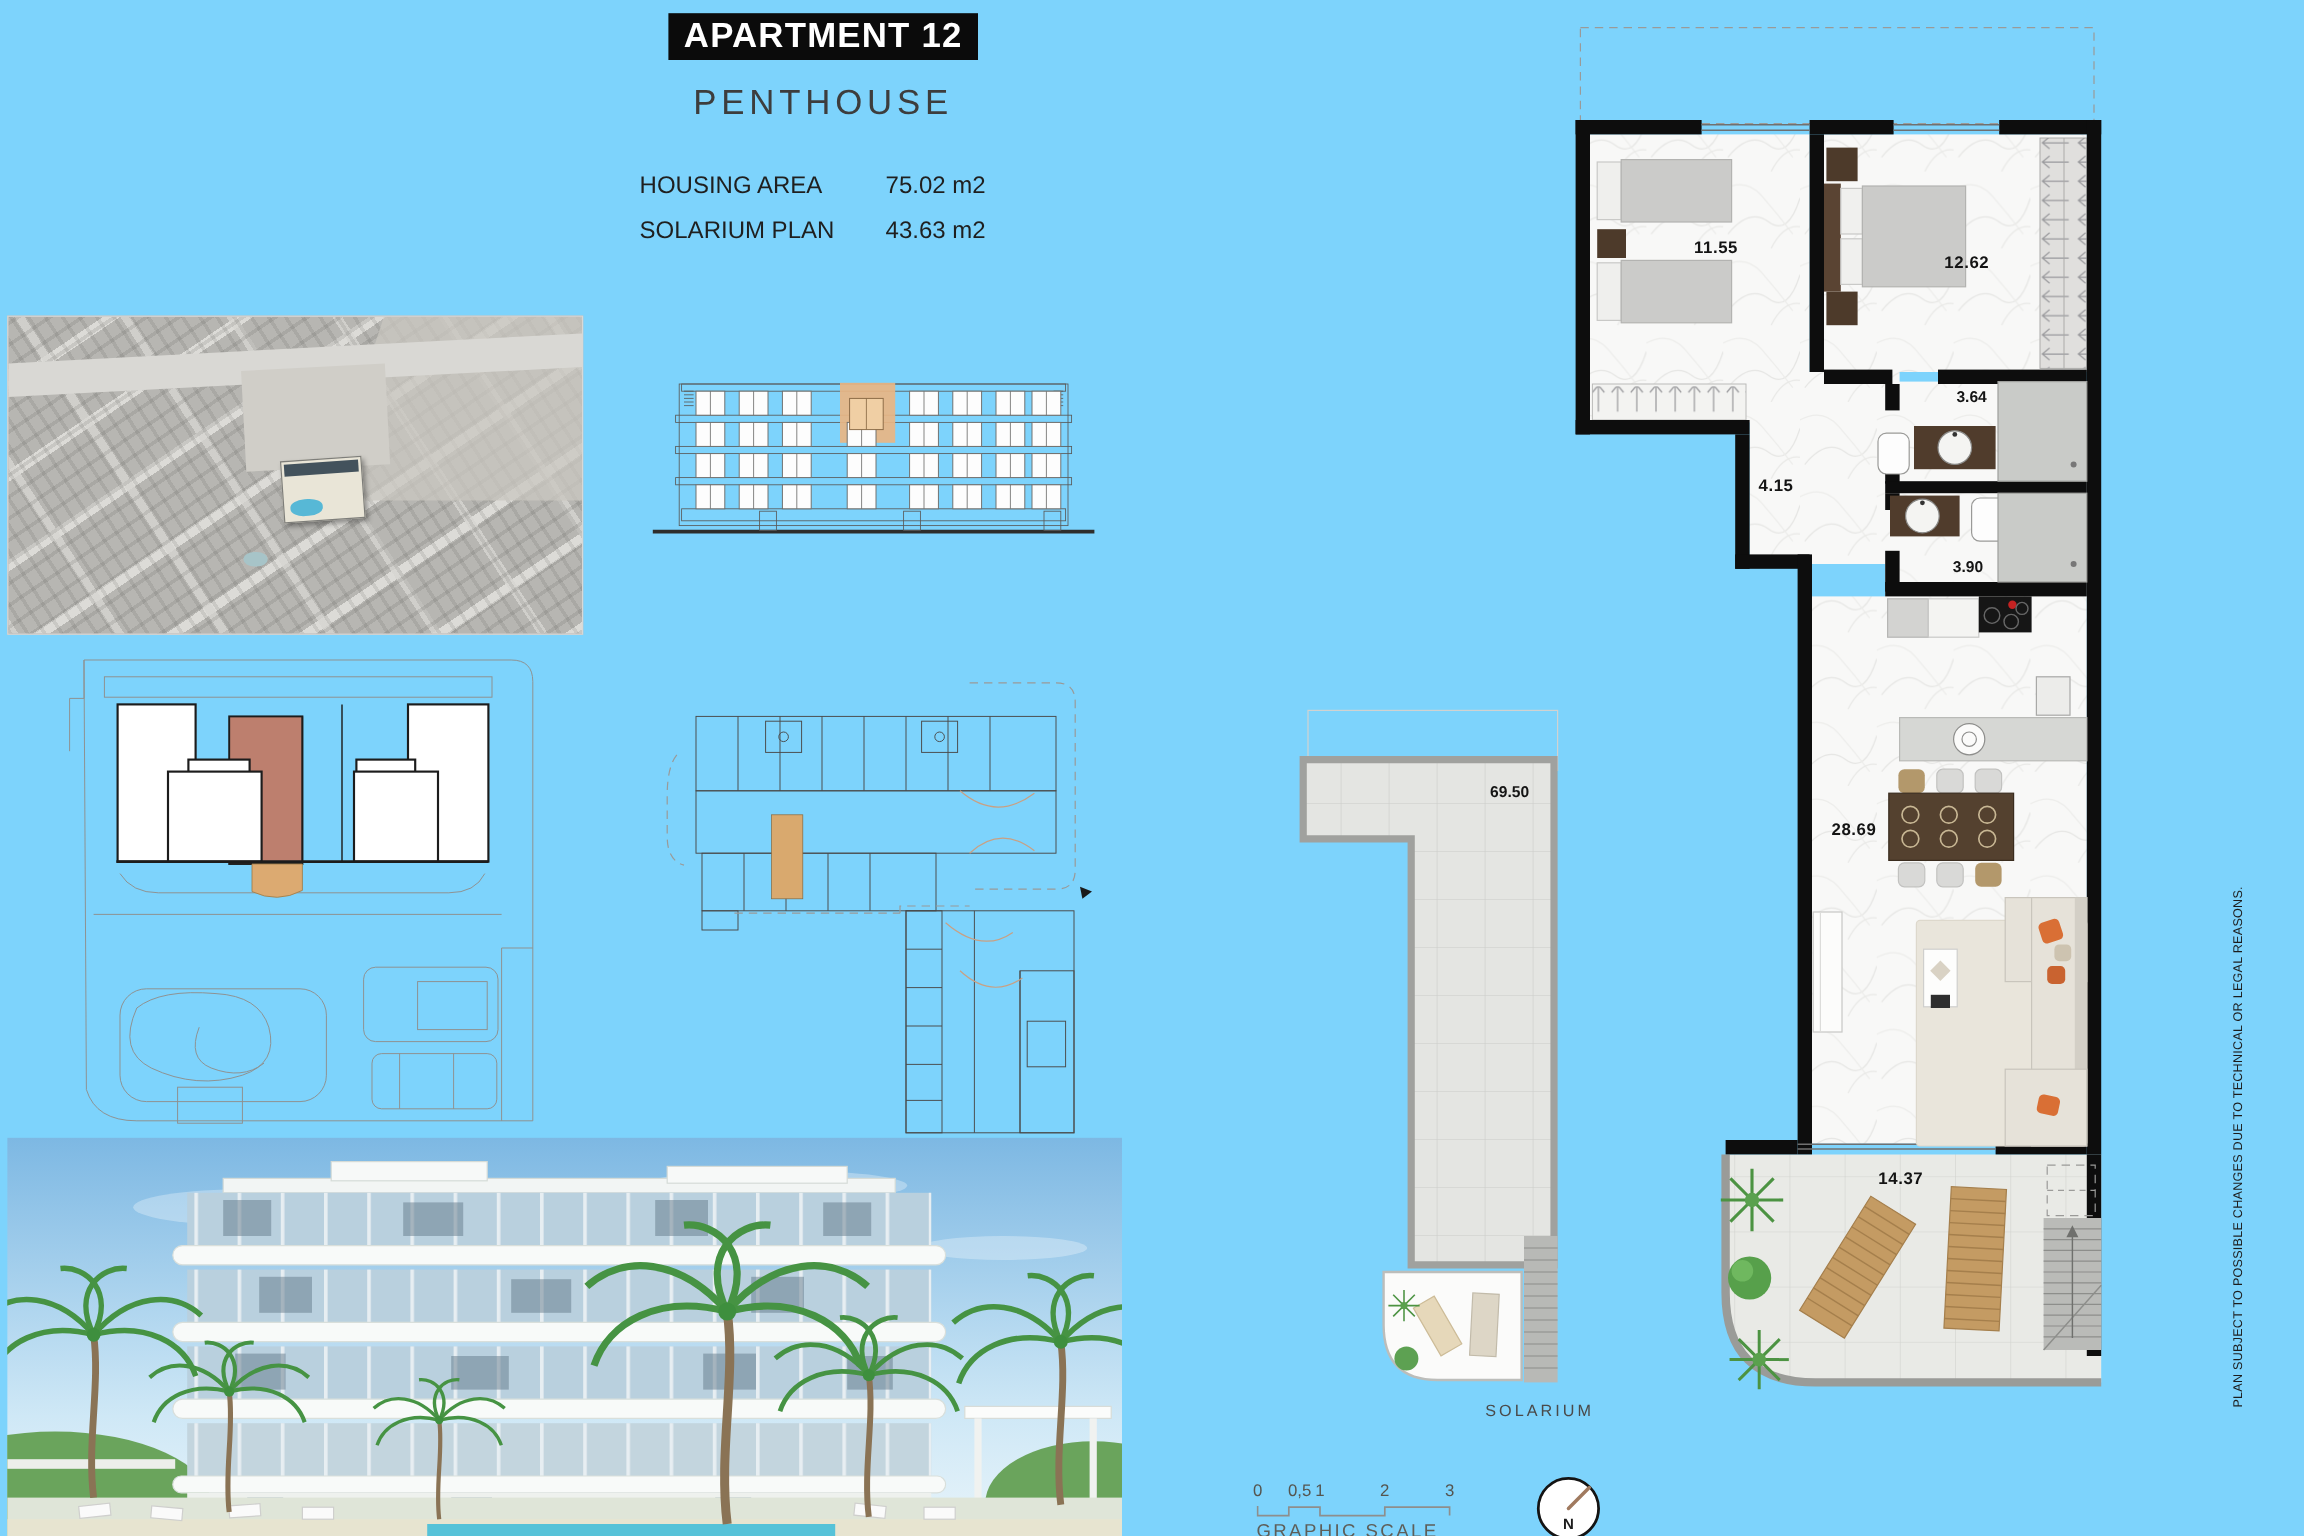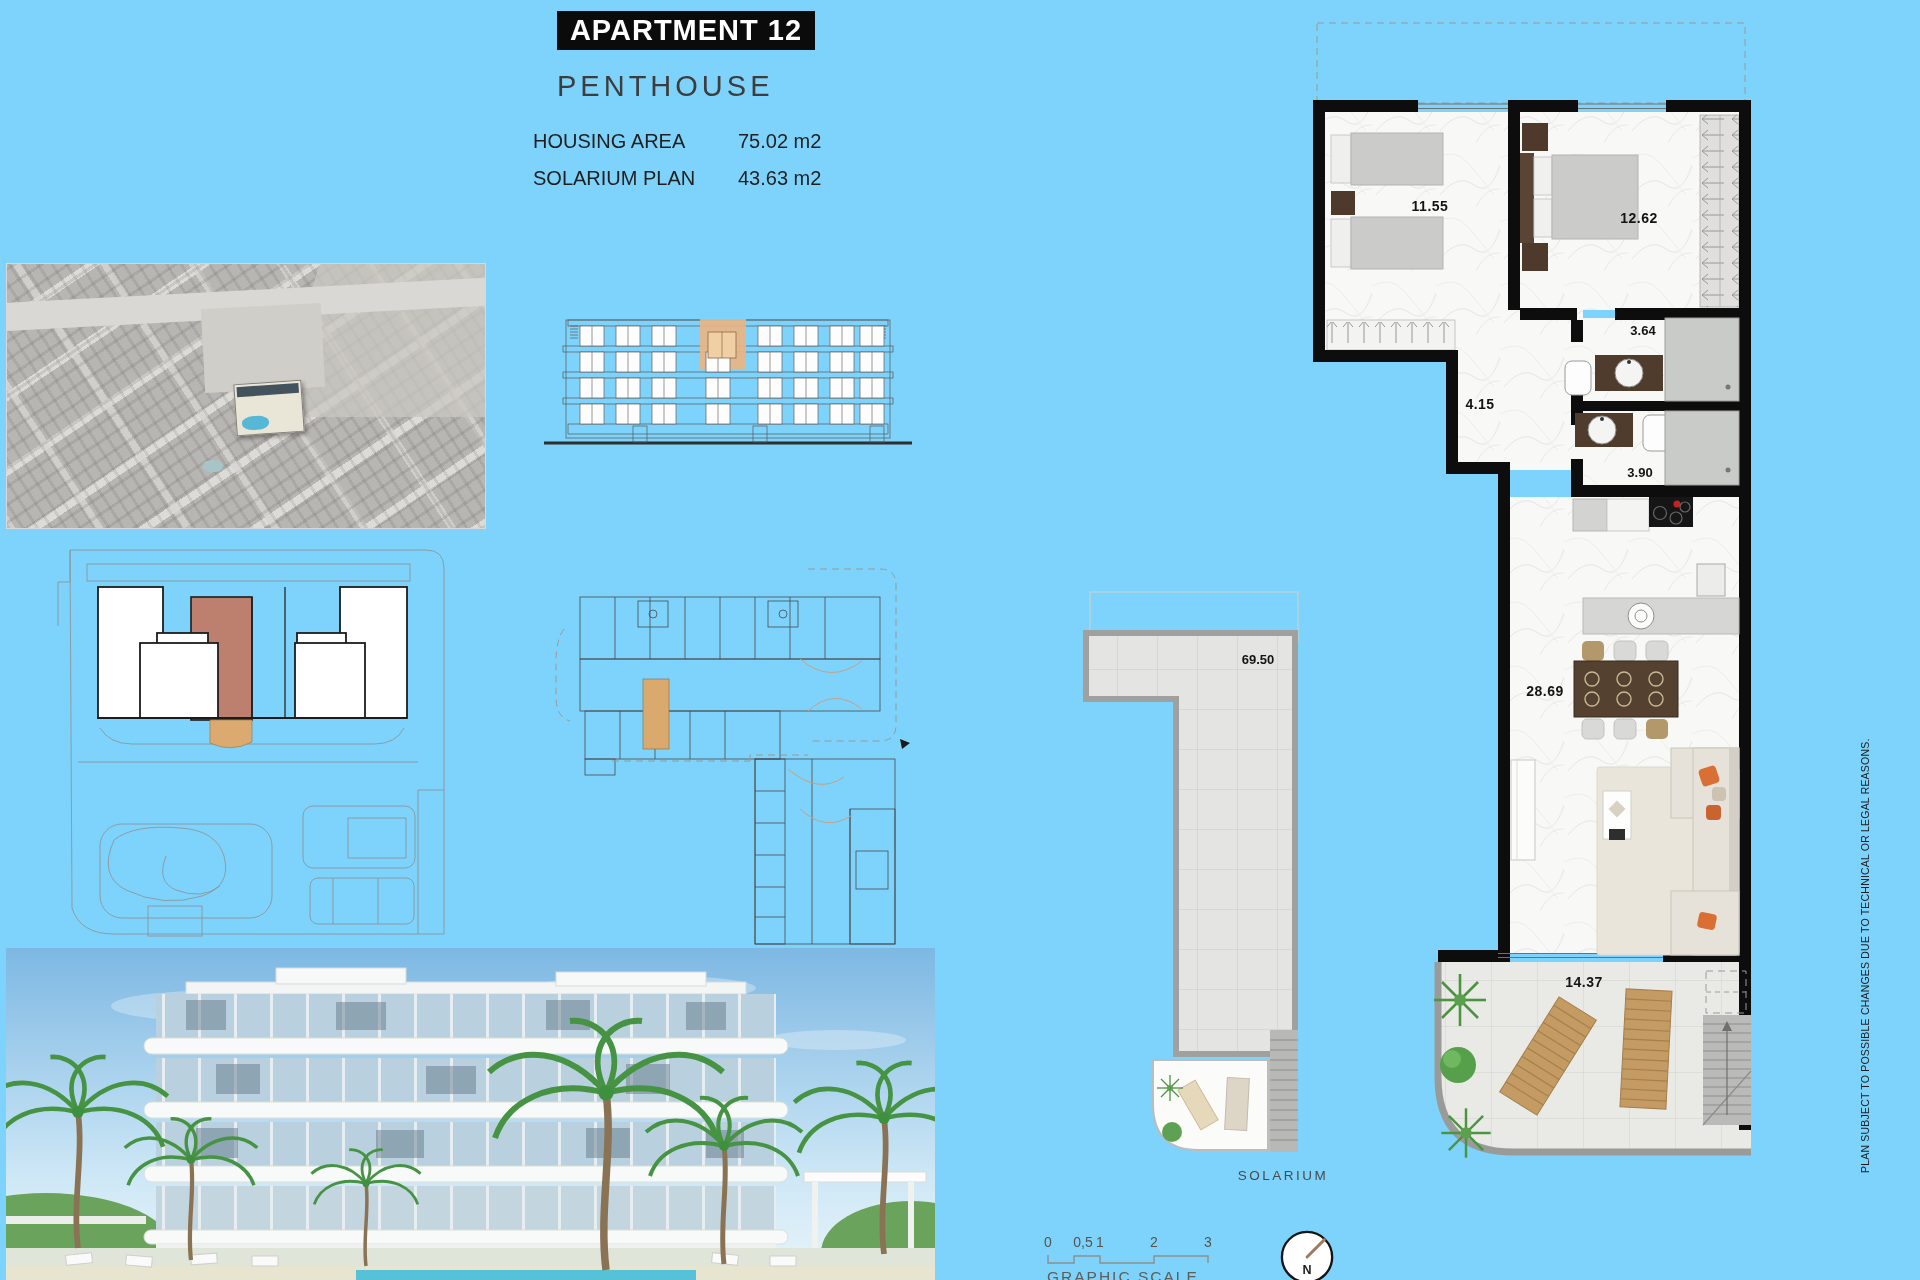--- a/index.html
+++ b/index.html
@@ -3,24 +3,24 @@
 <meta charset="utf-8">
 <style>
   html,body{margin:0;padding:0;background:#fff;}
   .page{position:relative;width:1920px;height:1280px;background:#7dd3fc;overflow:hidden;
         font-family:"Liberation Sans",sans-serif;color:#1f1f1f;}
   .abs{position:absolute;}
 
   
   .title-banner{left:557px;top:11px;width:258px;height:39px;background:#0b0b0b;color:#fff;
     display:flex;align-items:center;justify-content:center;font-size:29px;font-weight:bold;letter-spacing:1px;}
-  .subtitle{left:557px;top:70px;width:258px;font-size:29px;font-weight:400;
+  .subtitle{left:557px;top:70px;width:258px;text-align:center;font-size:29px;font-weight:400;
     color:#3d3d3d;letter-spacing:4px;}
   .areas{left:533px;top:130px;width:320px;font-size:20px;}
-  .area-row{display:flex;height:37px;align-items:flex-start;}
+  .area-row{display:flex;height:37px;align-items:flex-end;}
   .area-row .lbl{width:205px;}
   .area-row .val{width:110px;}
 
   
   .sat{left:6px;top:263px;width:478px;height:264px;background:#b7b6b2;overflow:hidden;border:1px solid #d8d8d6;}
   .sat>div{position:absolute;}
   .sat .roadh{top:26px;left:-24px;width:540px;height:28px;background:#d9d8d4;transform:rotate(-3deg);}
   .sat .gridA{inset:0;background:repeating-linear-gradient(-34deg,rgba(222,221,217,.95) 0 8px,rgba(0,0,0,0) 8px 62px);}
   .sat .gridB{inset:0;background:repeating-linear-gradient(57deg,rgba(214,213,209,.8) 0 7px,rgba(0,0,0,0) 7px 74px);}
   .sat .tex{inset:0;background:

